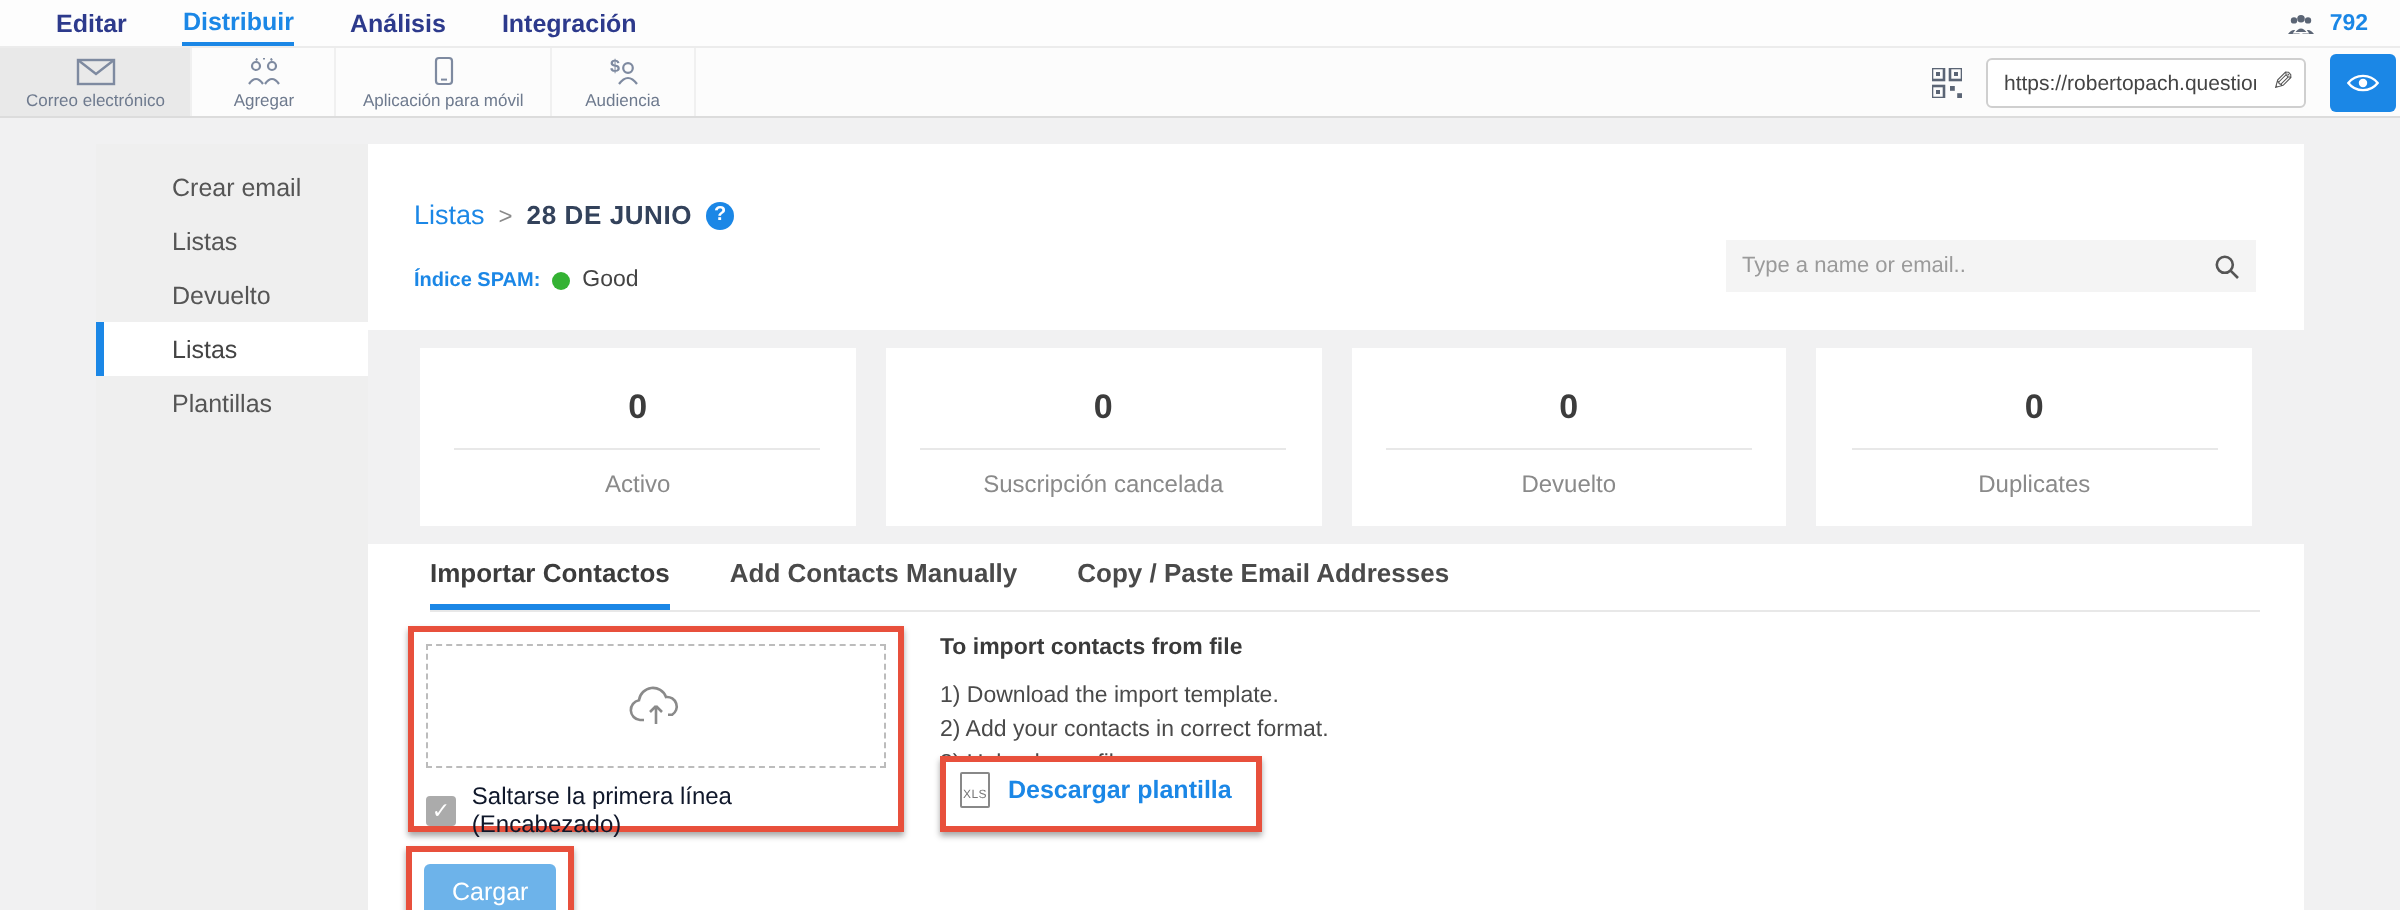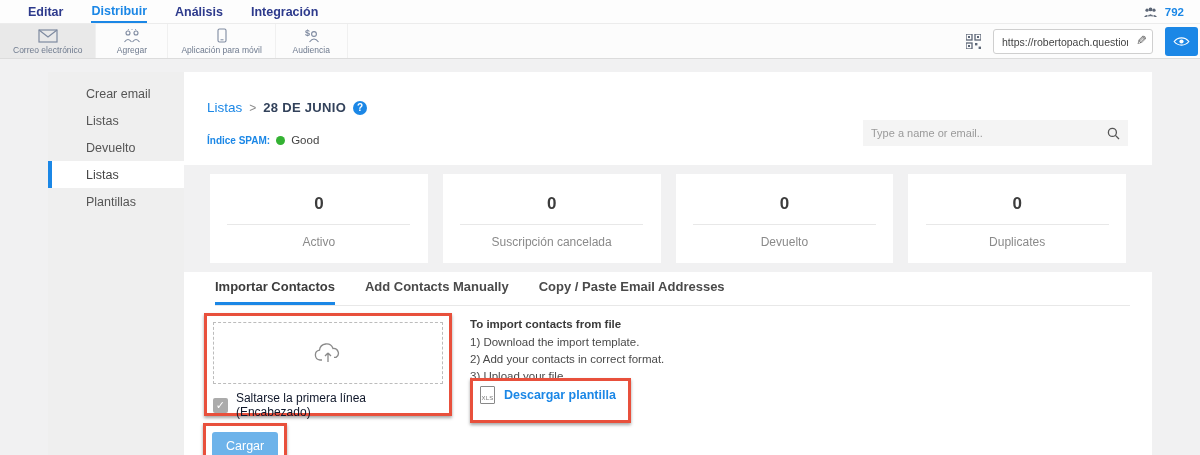--- a/index.html
+++ b/index.html
@@ -149,25 +149,25 @@
   .skip-row { display:flex; align-items:center; gap:8px; margin-top:7px; }
   .checkbox {
     width:15px; height:15px; background:#ababab; border-radius:2px;
     display:flex; align-items:center; justify-content:center;
     color:#fff; font-size:11px; cursor:pointer;
   }
   .skip-label { font-size:12px; color:#0f172a; }
 
   .instructions { position:absolute; left:286px; top:246px; }
   .instr-title { font-size:11.5px; font-weight:bold; color:#3a3a3a; }
-  .instr-steps { margin-top:4px; font-size:11.5px; color:#4a4a4a; line-height:17px; }
+  .instr-steps { margin-top:10px; font-size:11.5px; color:#4a4a4a; line-height:17px; }
 
   .download-box {
     position:absolute; left:286px; top:306px;
-    display:inline-flex; align-items:center; gap:9px; padding:5px 12px 16px 7px; background:#fff;
+    display:inline-flex; align-items:center; gap:9px; padding:5px 12px 9px 7px; background:#fff;
   }
   .xls-icon {
     width:15px; height:18px; border:1px solid #888; border-radius:1px; position:relative;
     display:flex; align-items:flex-end; justify-content:center; background:#fff;
   }
   .xls-icon span { font-size:6px; color:#777; letter-spacing:.2px; padding-bottom:2px; }
   .download-link { font-size:12.5px; font-weight:bold; color:#1b87e6; text-decoration:none; }
 
   .cargar-box {
     position:absolute; left:19px; top:351px; padding:6px; background:#fff;

